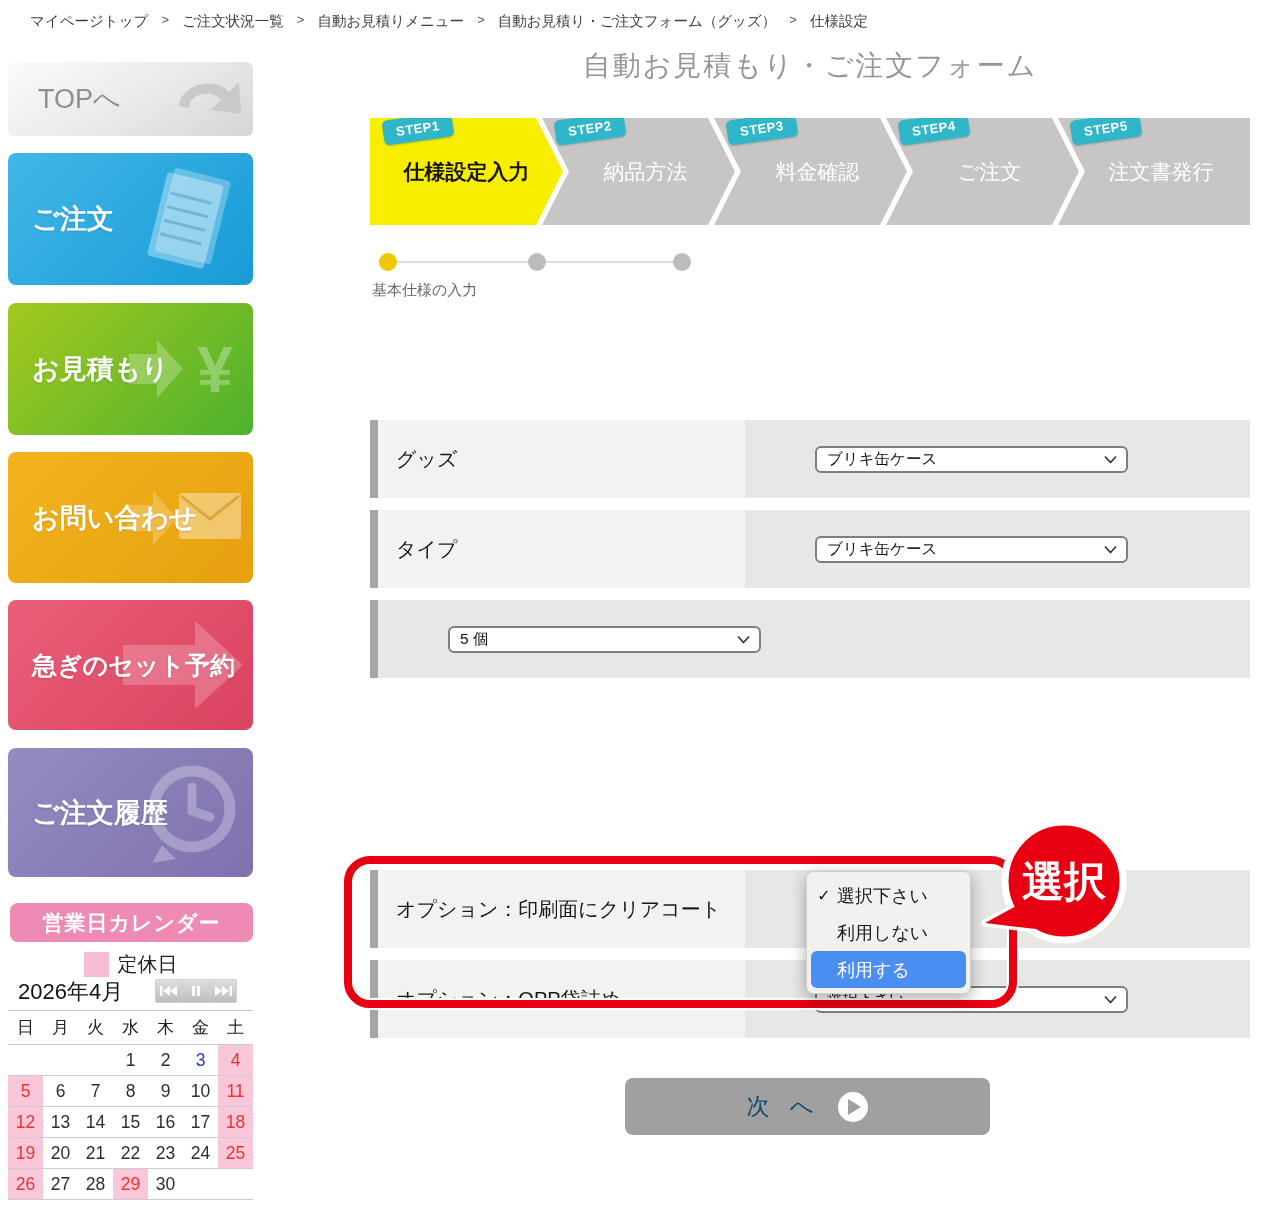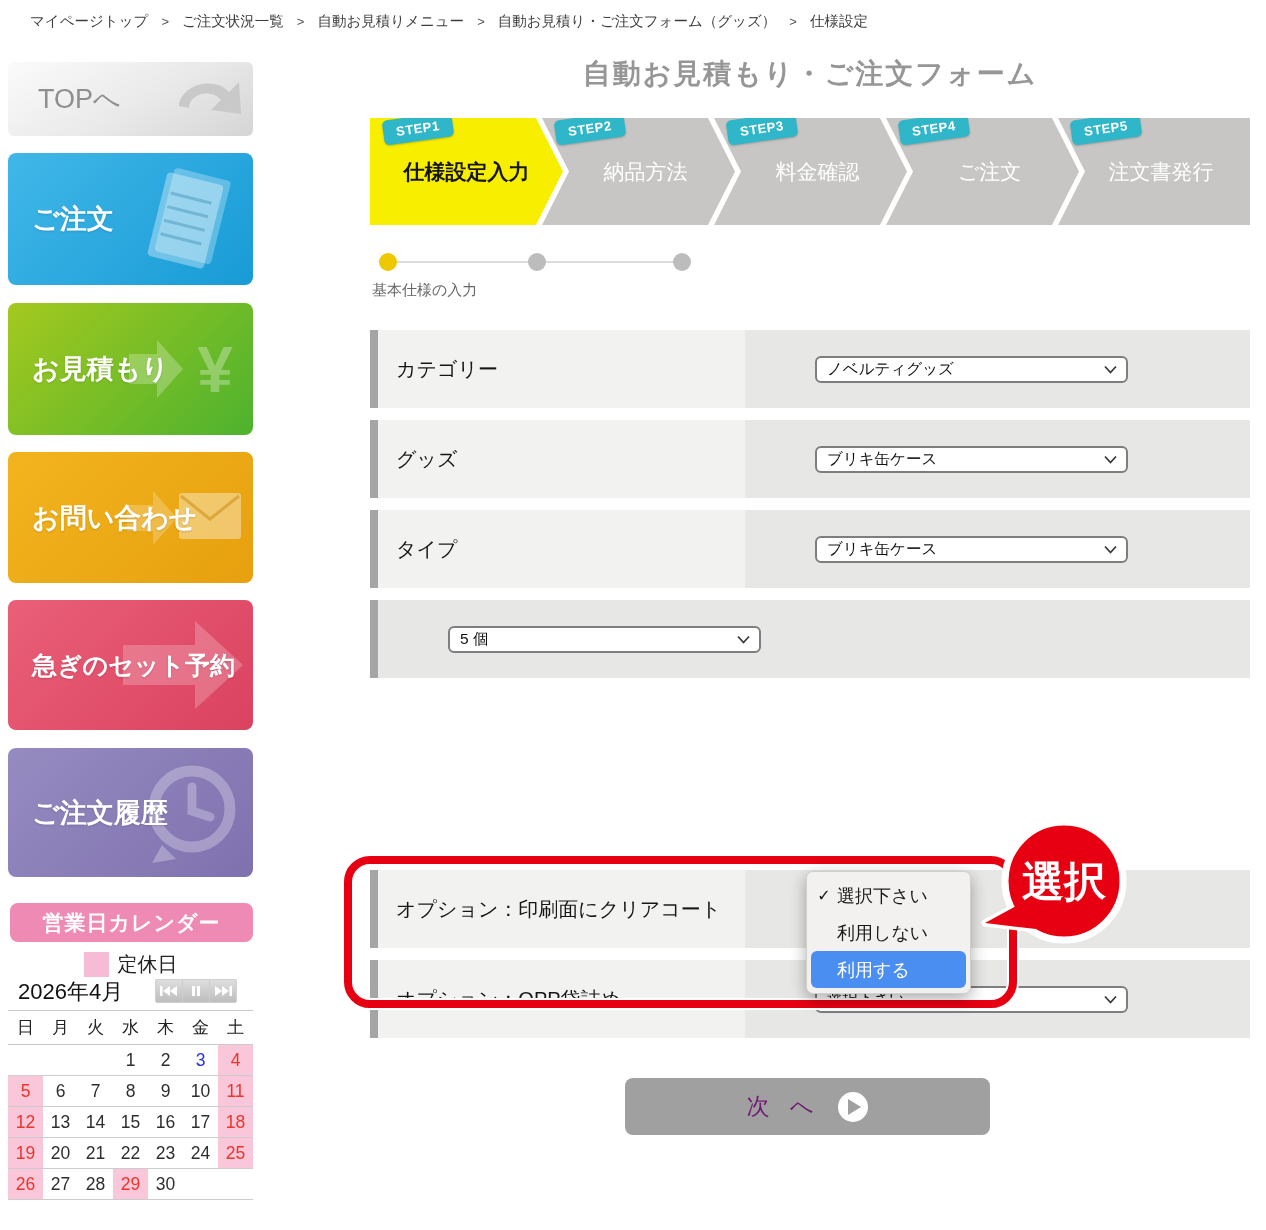--- a/index.html
+++ b/index.html
@@ -1,21 +1,21 @@
 <!DOCTYPE html>
 <html><head>
 <meta charset="utf-8">
 <style>
   * { margin:0; padding:0; box-sizing:border-box; }
   html,body { background:#fff; }
   body { font-family:"Liberation Sans","DejaVu Sans",sans-serif; color:#222; }
   #page { position:relative; width:1266px; height:1230px; background:#fff; overflow:hidden; }
 
   
-  .breadcrumb { position:absolute; left:30px; top:12px; display:flex; gap:13px; align-items:center; font-size:14.5px; color:#3c3c3c; }
+  .breadcrumb { position:absolute; left:30px; top:12px; display:flex; gap:13px; align-items:flex-start; font-size:14.5px; color:#3c3c3c; }
   .breadcrumb .sep { color:#555; font-size:13px; }
   .breadcrumb .crumb { white-space:nowrap; }
 
   
   .side-btn { position:absolute; left:8px; width:245px; border-radius:8px; overflow:hidden; cursor:pointer; }
   .side-btn .lbl { position:absolute; left:24px; top:50%; transform:translateY(-50%); color:#fff; font-size:27px; font-weight:bold; text-shadow:0 1px 2px rgba(0,0,0,.15); white-space:nowrap; z-index:2; }
   .side-ico { position:absolute; right:6px; top:50%; transform:translateY(-50%); z-index:1; }
   #btn-top { top:62px; height:74px; background:linear-gradient(150deg,#fbfbfb 0%,#e9e9e9 55%,#d5d5d5 100%); border-radius:6px; }
   #btn-top .lbl { color:#8f8f8f; font-weight:normal; font-size:27px; text-shadow:none; left:30px; }
   #btn-order   { top:153px; height:132px; background:linear-gradient(135deg,#41b7e8 0%,#189bd6 100%); }
@@ -35,21 +35,21 @@
   .cal-table { position:absolute; left:8px; top:1010px; width:245px; }
   .cal-row-head { display:grid; grid-template-columns:repeat(7,1fr); border-top:1px solid #c9c9c9; }
   .cal-grid { display:grid; grid-template-columns:repeat(7,1fr); }
   .cal-cell { height:31px; line-height:31px; text-align:center; font-size:17.5px; color:#2e2e2e; border-bottom:1px solid #cccccc; }
   .cal-head { height:34px; line-height:34px; font-size:17px; color:#222; border-bottom:1px solid #c9c9c9; }
   .cal-cell.red { color:#e8362b; }
   .cal-cell.blue { color:#2431e8; }
   .cal-cell.pink { background:#f9c7d9; }
 
   
-  .main-title { position:absolute; left:370px; top:55px; width:880px; text-align:center; font-size:28px; color:#969696; letter-spacing:2px;font-weight:bold; }
+  .main-title { position:absolute; left:370px; top:47px; width:880px; text-align:center; font-size:28px; color:#969696; letter-spacing:2px; }
 
   .steps { position:absolute; left:370px; top:118px; width:880px; height:107px; }
   .seg { position:absolute; top:0; height:107px; width:193px; background:#c7c6c5; }
   .seg.first { clip-path:polygon(0 0, calc(100% - 27px) 0, 100% 50%, calc(100% - 27px) 100%, 0 100%); }
   .seg.mid   { clip-path:polygon(0 0, calc(100% - 27px) 0, 100% 50%, calc(100% - 27px) 100%, 0 100%, 27px 50%); }
   .seg.last  { clip-path:polygon(0 0, 100% 0, 100% 100%, 0 100%, 27px 50%); }
   .seg.active { background:#f7ee00; }
   .seg .slbl { position:absolute; left:0; right:0; top:0; bottom:0; display:flex; align-items:center; justify-content:center; font-size:21px; color:#fff; padding-left:14px; }
   .seg.active .slbl { color:#161616; font-weight:bold; padding-left:0; }
   .badge { position:absolute; left:13px; top:-2px; background:#30b6c9; color:#fff; font-size:13px; font-weight:bold; padding:5px 13px; border-radius:5px; transform:rotate(-8deg); letter-spacing:.5px; box-shadow:0 1px 2px rgba(0,0,0,.2); }
@@ -69,21 +69,21 @@
   .hl-box { position:absolute; left:344px; top:856px; width:673px; height:152px; border:8px solid #e60012; border-radius:26px; box-shadow:0 0 0 2px #ffffff, inset 0 0 0 2px #ffffff; z-index:20; pointer-events:none; }
 
   .popup { position:absolute; left:806px; top:871px; width:165px; background:#f2f1ef; border:1px solid #cfcfcb; border-radius:7px; box-shadow:0 5px 16px rgba(0,0,0,.33); padding:5px 4px; z-index:30; }
   .pitem { height:37px; display:flex; align-items:center; font-size:18px; color:#1a1a1a; border-radius:6px; cursor:pointer; }
   .pcheck { width:26px; text-align:center; font-size:16px; color:#111; }
   .pitem.sel { background:#4b8ef1; color:#fff; }
 
   .balloon { position:absolute; left:980px; top:815px; width:152px; height:142px; z-index:40; pointer-events:none; }
 
   .next-btn { position:absolute; left:625px; top:1078px; width:365px; height:57px; background:#a0a0a0; border-radius:8px; display:flex; align-items:center; justify-content:center; gap:18px; cursor:pointer; }
-  .next-btn .nlbl { color:#701a75; font-size:23px; letter-spacing:7px; }
+  .next-btn .nlbl { color:#0c4a6e; font-size:23px; letter-spacing:7px; }
   .play-circ { width:30px; height:30px; border-radius:50%; background:#fff; display:flex; align-items:center; justify-content:center; }
   .play-tri { width:0; height:0; border-top:8px solid transparent; border-bottom:8px solid transparent; border-left:13px solid #a0a0a0; margin-left:3px; }
 </style>
 </head>
 <body>
 
 <div id="page">
 
   <div class="breadcrumb">
     <span class="crumb">マイページトップ</span>
@@ -256,34 +256,20 @@
       <span class="slbl">注文書発行</span>
     </div>
   </div>
 
   <div class="prog-line"></div>
   <div class="prog-dot on" style="left:379px"></div>
   <div class="prog-dot" style="left:528px"></div>
   <div class="prog-dot" style="left:673px"></div>
   <div class="prog-label">基本仕様の入力</div>
 
-  <div class="frow" style="top:330px">
-    <div class="fbar"></div>
-    <div class="flabel">
-        <span>カテゴリー</span>
-      </div>
-    <div class="fright">
-      <div class="select">
-        <span>ノベルティグッズ</span>
-        <svg class="chev" width="13" height="9" viewBox="0 0 13 9">
-            <polyline points="1,1.5 6.5,7.5 12,1.5" fill="none" stroke="#3a3a3a" stroke-width="1.8"></polyline>
-          </svg>
-      </div>
-    </div>
-  </div>
 
   <div class="frow" style="top:420px">
     <div class="fbar"></div>
     <div class="flabel">
         <span>グッズ</span>
       </div>
     <div class="fright">
       <div class="select">
         <span>ブリキ缶ケース</span>
         <svg class="chev" width="13" height="9" viewBox="0 0 13 9">

